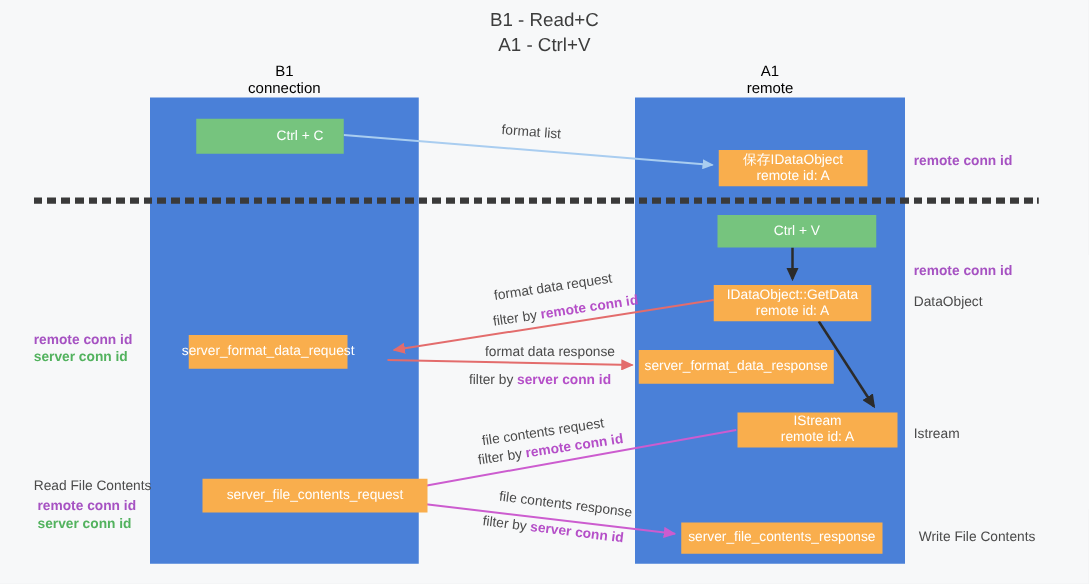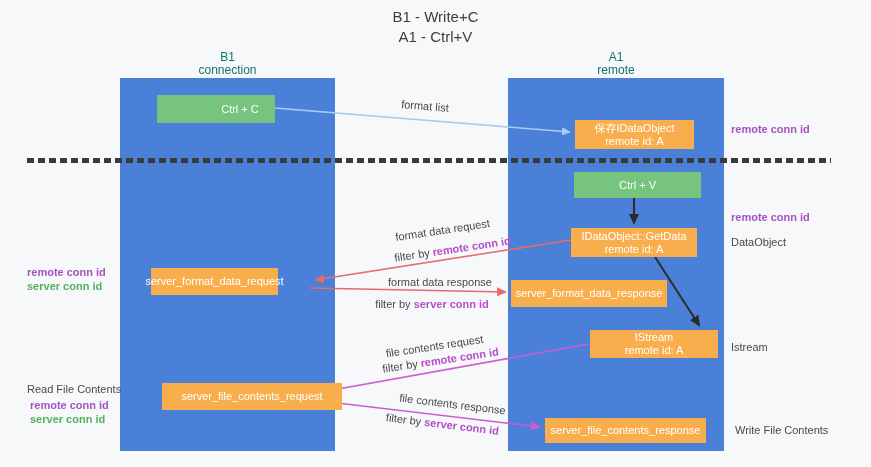--- a/index.html
+++ b/index.html
@@ -14,21 +14,21 @@
     text-align:center; color:#3d3d3d; font-size:15px; line-height:20px;
   }
   .lane {
     position:absolute; top:78px; height:373px;
     background:#4a80d8; z-index:1;
   }
   .lane-left  { left:120px; width:215px; }
   .lane-right { left:508px; width:216px; }
   .lane-header {
     position:absolute; top:51px; text-align:center;
-    color:#0f766e; font-size:12px; line-height:13px; z-index:2;
+    color:#000000; font-size:12px; line-height:13px; z-index:2;
   }
   .lh-left  { left:120px; width:215px; }
   .lh-right { left:508px; width:216px; }
   .dashed-sep {
     position:absolute; left:27px; top:158px; width:804px; height:5px; z-index:2;
     background:repeating-linear-gradient(90deg,#3a3a3a 0,#3a3a3a 7px,transparent 7px,transparent 11px);
   }
   svg.arrows { position:absolute; left:0; top:0; z-index:3; }
   .node {
     position:absolute; z-index:4; color:#fff; text-align:center;
@@ -50,21 +50,21 @@
   .rot-up   { transform:rotate(-8.5deg); }
   .rot-down { transform:rotate(7deg); }
   .rot-slight { transform:rotate(4.5deg); }
 </style>
 </head>
 <body>
 
 <div class="canvas">
 
   <div class="title">
-    <div>B1 - Write+C</div>
+    <div>B1 - Read+C</div>
     <div>A1 - Ctrl+V</div>
   </div>
 
   <div class="lane-header lh-left">
     <div>B1</div>
     <div>connection</div>
   </div>
   <div class="lane-header lh-right">
     <div>A1</div>
     <div>remote</div>

